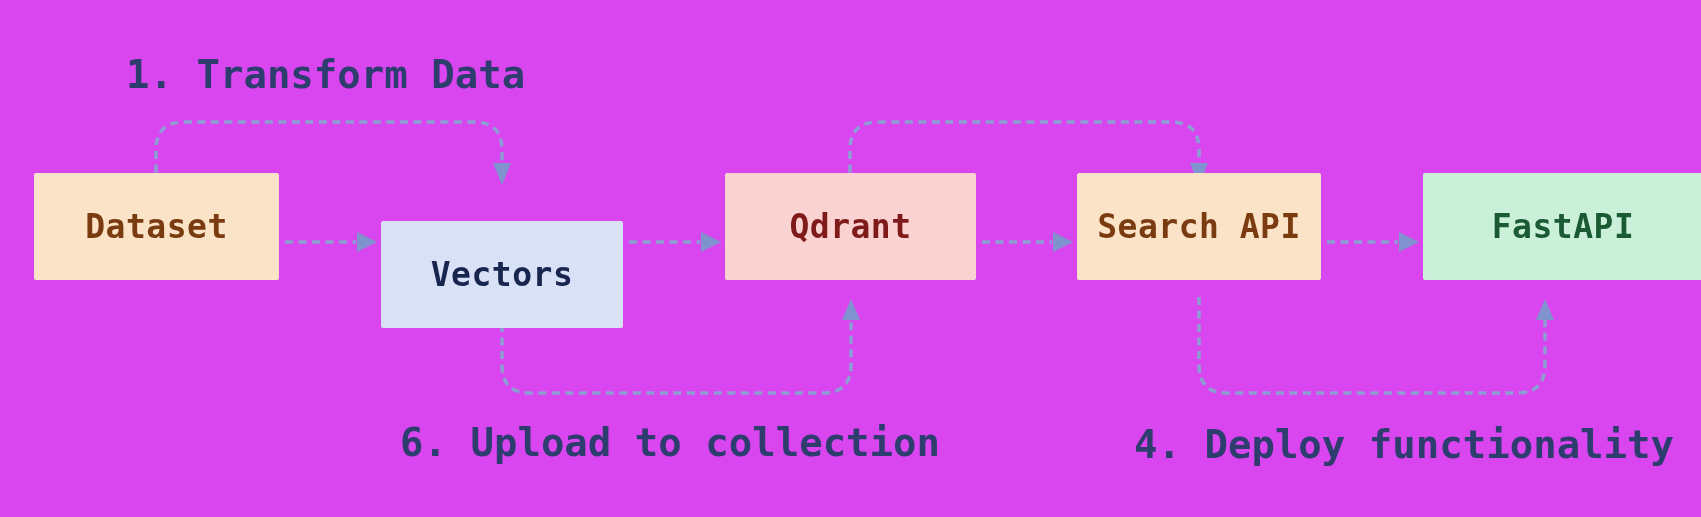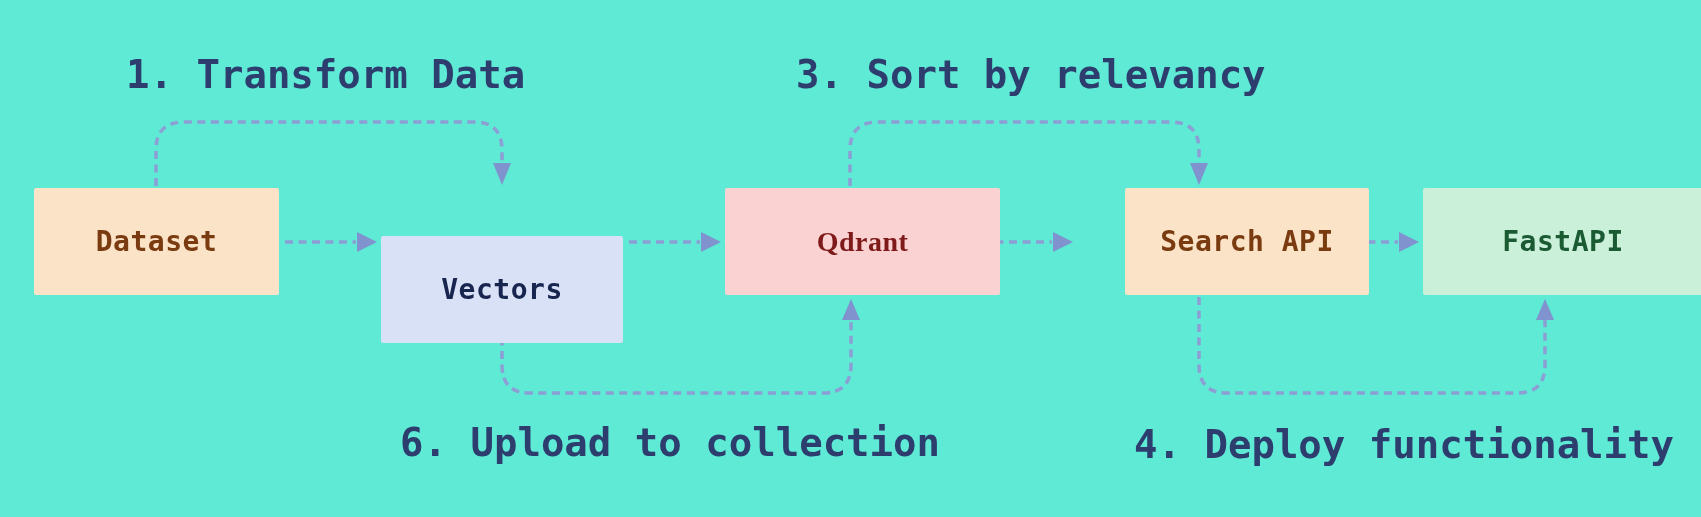--- a/index.html
+++ b/index.html
@@ -1,48 +1,48 @@
 <!DOCTYPE html>
 <html><head>
 <meta charset="utf-8">
 <style>
   html, body { margin: 0; padding: 0; background: #ffffff; }
   .canvas {
     position: relative;
     width: 1701px;
     height: 517px;
-    background: #5eead4;
+    background: #d946ef;
     font-family: "DejaVu Sans Mono", "Liberation Mono", monospace;
     overflow: hidden;
   }
   .wires { position: absolute; left: 0; top: 0; width: 1701px; height: 517px; }
   .wire {
     fill: none;
     stroke: #8c9ed4;
     stroke-width: 3.5;
     stroke-dasharray: 8 5.5;
   }
   .head { fill: #8093ce; stroke: none; }
   .node {
     position: absolute;
-    top: 188px;
+    top: 173px;
     height: 107px;
     display: flex;
     align-items: center;
     justify-content: center;
-    font-size: 28px;
+    font-size: 33px;
     font-weight: 600;
     letter-spacing: 0.5px;
     border-radius: 2px;
     white-space: nowrap;
   }
   .node-dataset    { left: 34px;   width: 245px; background: #fae3c6; color: #7a3b11; }
   .node-vectors    { left: 381px;  width: 242px; background: #d9e1f6; color: #17254f; margin-top: 48px; }
-  .node-qdrant     { left: 725px;  width: 275px; background: #fad2d1; color: #7e1a1a; font-family: Liberation Serif, serif; }
-  .node-searchapi  { left: 1077px; width: 244px; background: #fae3c6; color: #7a3b11; margin-left: 48px; }
+  .node-qdrant     { left: 725px;  width: 251px; background: #fad2d1; color: #7e1a1a; }
+  .node-searchapi  { left: 1077px; width: 244px; background: #fae3c6; color: #7a3b11; }
   .node-fastapi    { left: 1423px; width: 280px; background: #cbf0d9; color: #1a5b33; }
   .step-label {
     position: absolute;
     font-size: 39px;
     font-weight: 700;
     color: #2c3d6e;
     line-height: 42px;
     white-space: nowrap;
     letter-spacing: 0px;
   }
@@ -94,21 +94,20 @@
     </g>
 
     <g>
       <path class="wire" d="M 1327 242 H 1398"></path>
       <polygon class="head" points="1399,232 1399,252 1419,242"></polygon>
     </g>
   </svg>
 
   <div class="step-label step-1">1. Transform Data</div>
   <div class="step-label step-2">6. Upload to collection</div>
-  <div class="step-label step-3">3. Sort by relevancy</div>
   <div class="step-label step-4">4. Deploy functionality</div>
 
   <div class="node node-dataset">Dataset</div>
   <div class="node node-vectors">Vectors</div>
   <div class="node node-qdrant">Qdrant</div>
   <div class="node node-searchapi">Search API</div>
   <div class="node node-fastapi">FastAPI</div>
 
 </div>
 

